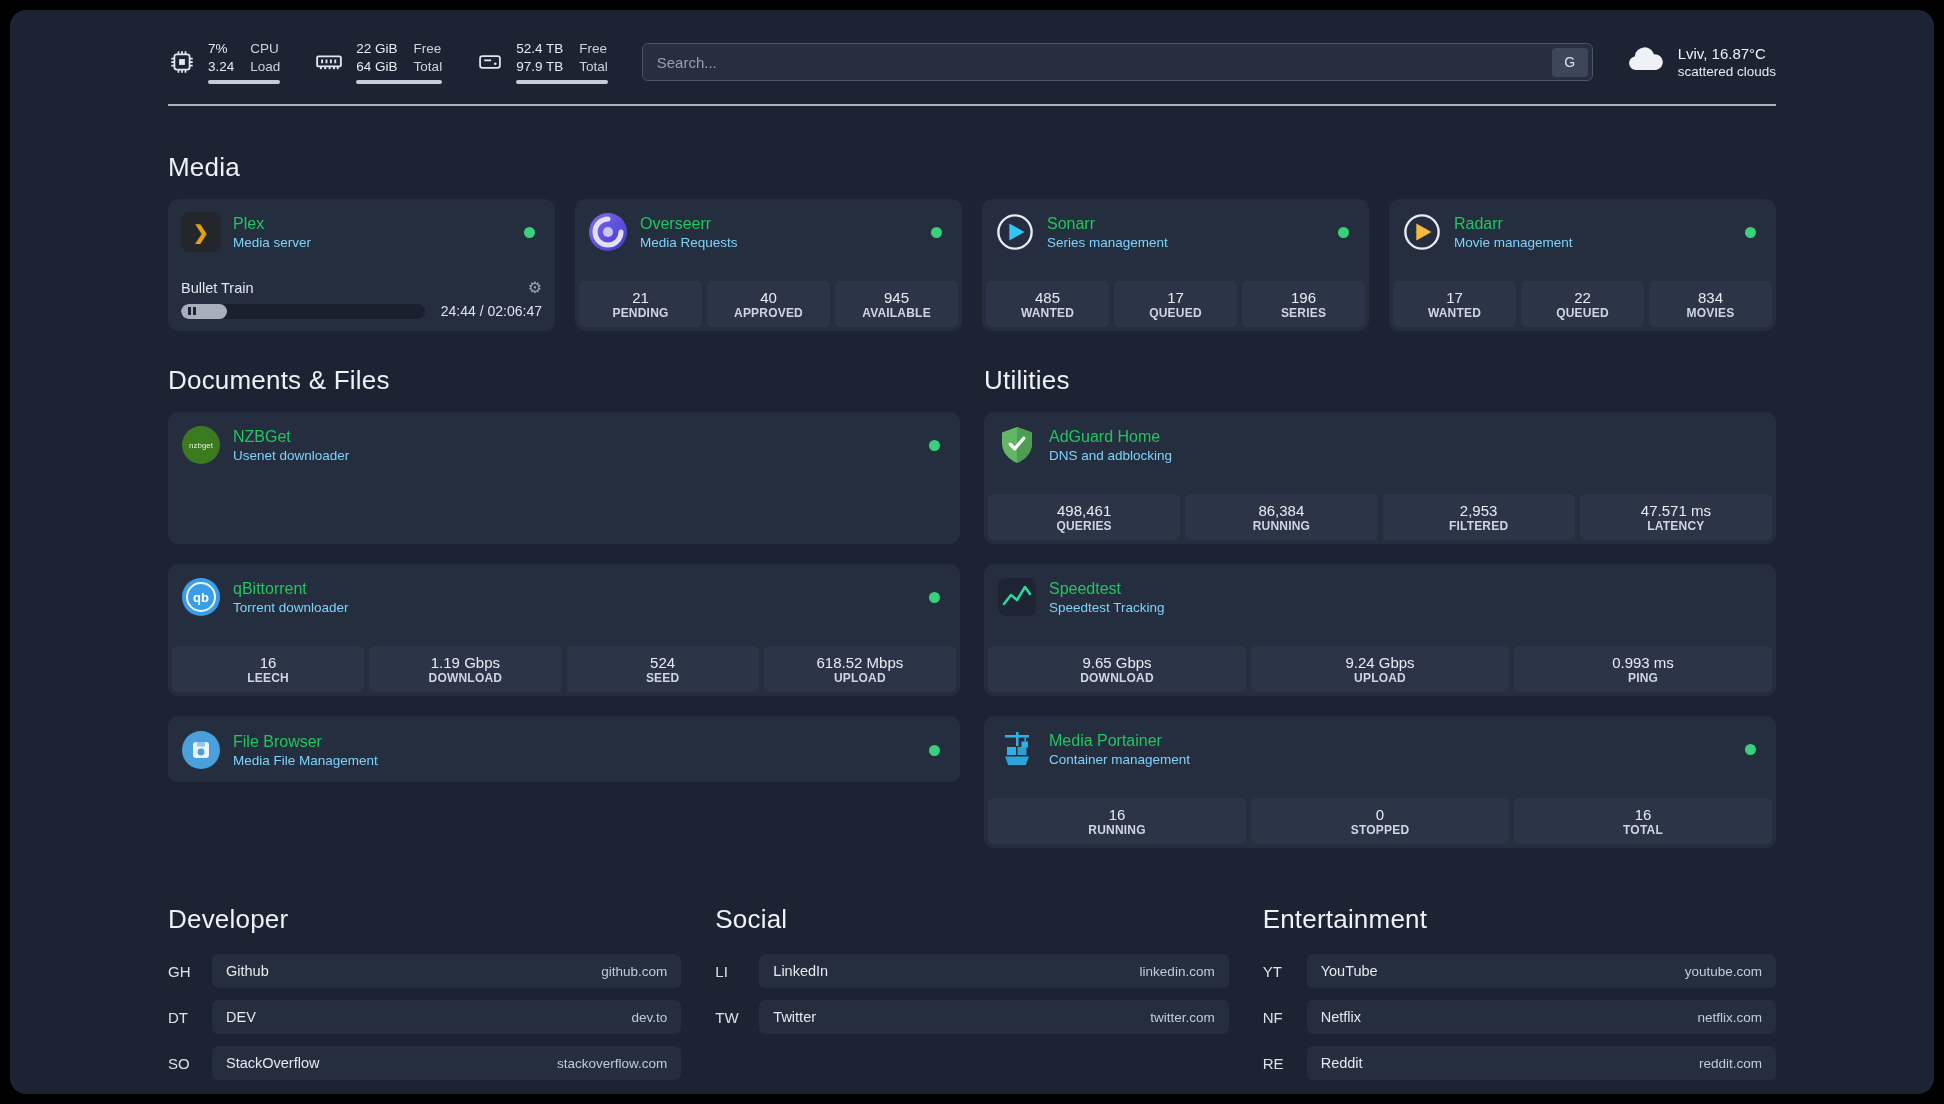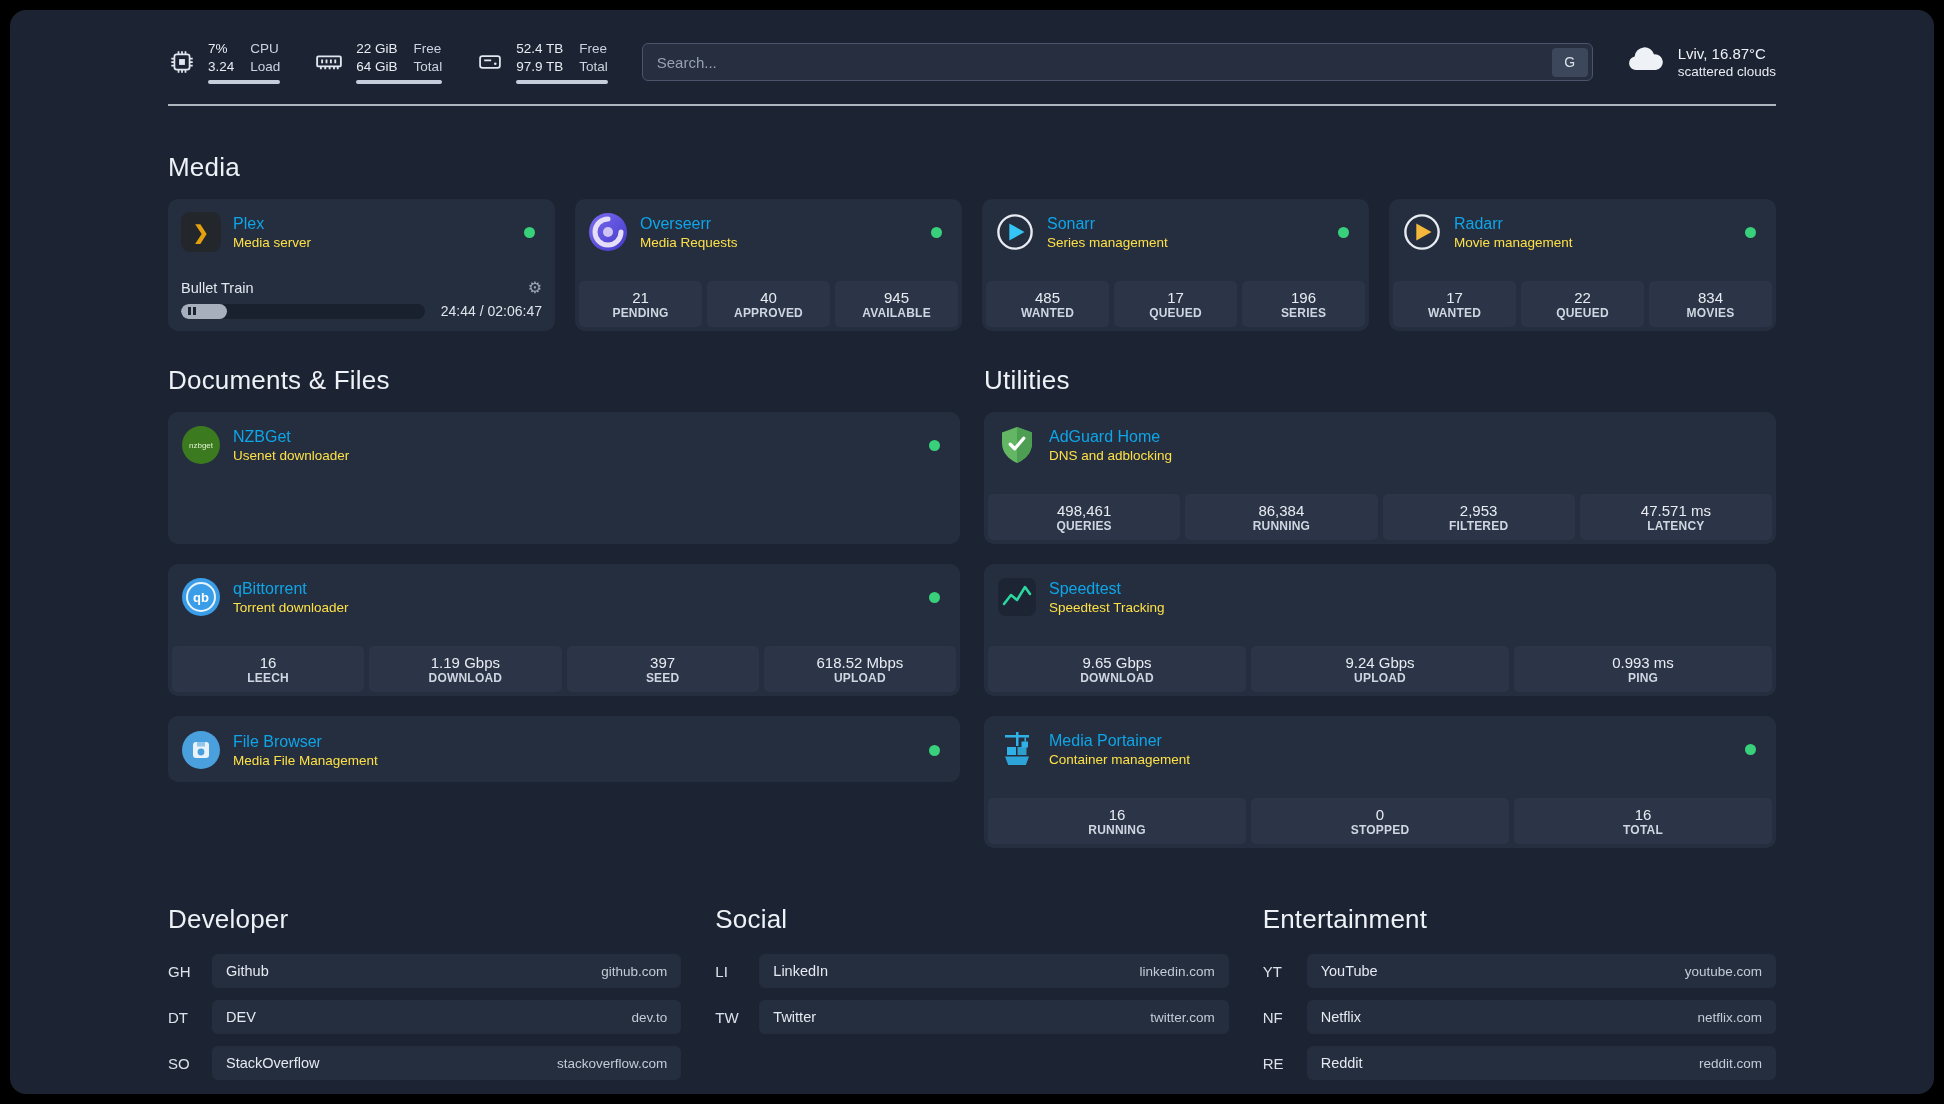--- a/index.html
+++ b/index.html
@@ -30,22 +30,22 @@
   .section-title { font-size:26px; font-weight:500; color:#eef1f6; letter-spacing:.2px; }
   .media-section { margin-top:46px; }
   .media-grid { display:grid; grid-template-columns:repeat(4,1fr); gap:20px; margin-top:16px; }
 
   .card { background:#252e3e; border-radius:10px; padding:4px; display:flex; flex-direction:column; justify-content:space-between; min-height:132px; }
   .card.short { min-height:66px; justify-content:center; }
   .card-head { display:flex; align-items:center; gap:12px; padding:9px 9px 7px; }
   .svc-icon { width:40px; height:40px; display:flex; align-items:center; justify-content:center; flex:0 0 40px; }
   .plex-bg { background:#23262b; border-radius:9px; }
   .plex-glyph { color:#e5a00d; font-size:19px; font-weight:700; }
-  .svc-name { font-size:16px; color:#0ea5e9; }
-  .svc-desc { font-size:13.5px; color:#fde047; margin-top:2px; }
+  .svc-name { font-size:16px; color:#22c55e; }
+  .svc-desc { font-size:13.5px; color:#7dd3fc; margin-top:2px; }
   .dot { width:11px; height:11px; border-radius:50%; background:#38d07a; margin-left:auto; margin-right:7px; flex:0 0 11px; }
   .stats { display:flex; gap:5px; }
   .stat { flex:1; background:#2c3547; border-radius:5px; text-align:center; padding:8px 4px 7px; }
   .stat-val { font-size:15px; color:#e8ecf2; }
   .stat-lbl { font-size:12px; font-weight:700; color:#cfd6e2; margin-top:0; letter-spacing:.2px; }
 
   
   .player { padding:0 9px 8px; }
   .player-top { display:flex; align-items:center; justify-content:space-between; }
   .player-title { font-size:14.5px; color:#e2e7ef; }
@@ -329,21 +329,21 @@
             <div class="stats">
               <div class="stat">
                 <div class="stat-val">16</div>
                 <div class="stat-lbl">LEECH</div>
               </div>
               <div class="stat">
                 <div class="stat-val">1.19 Gbps</div>
                 <div class="stat-lbl">DOWNLOAD</div>
               </div>
               <div class="stat">
-                <div class="stat-val">397</div>
+                <div class="stat-val">524</div>
                 <div class="stat-lbl">SEED</div>
               </div>
               <div class="stat">
                 <div class="stat-val">618.52 Mbps</div>
                 <div class="stat-lbl">UPLOAD</div>
               </div>
             </div>
           </div>
 
           <div class="card short">

